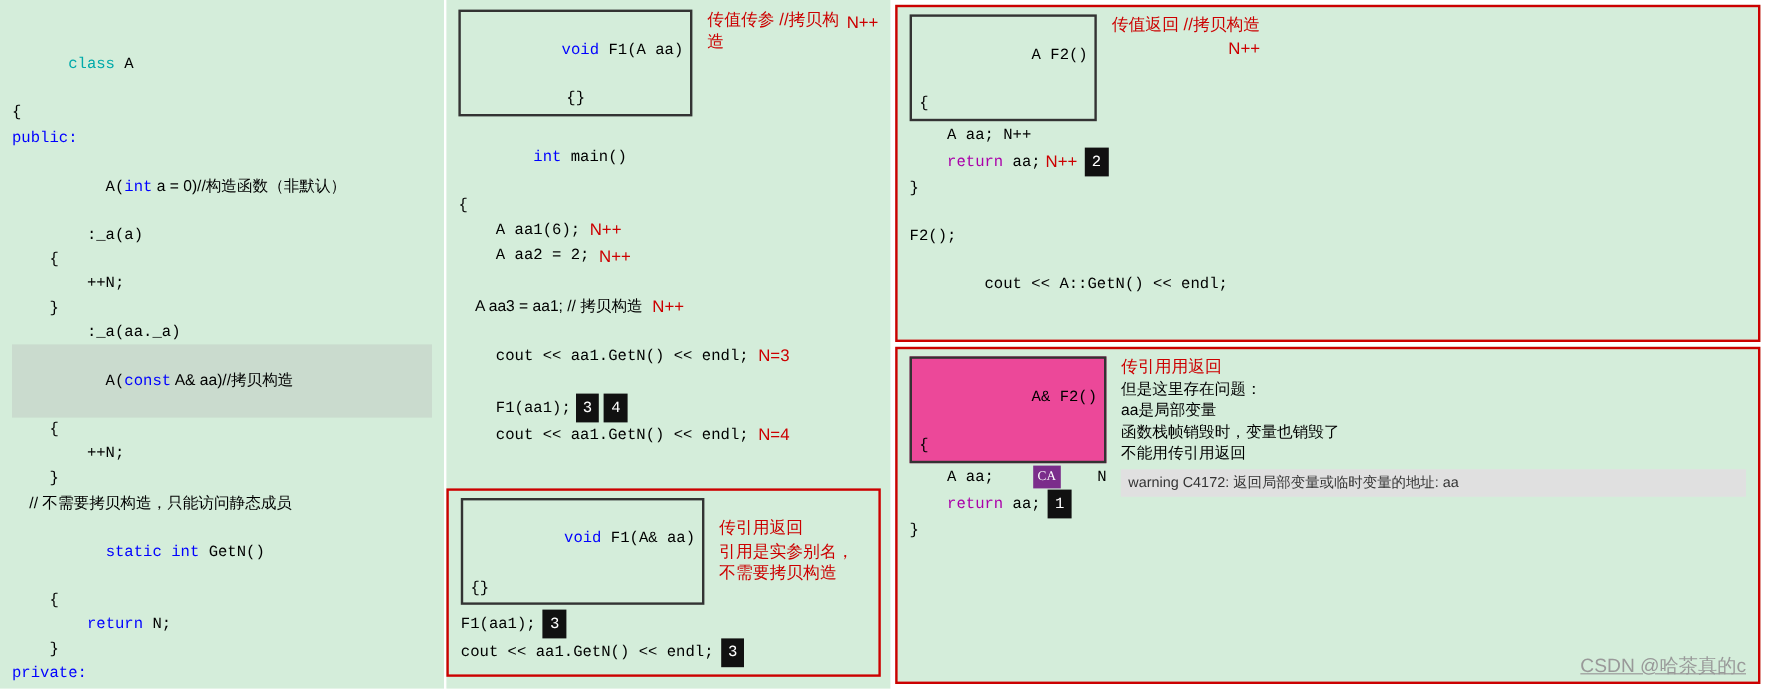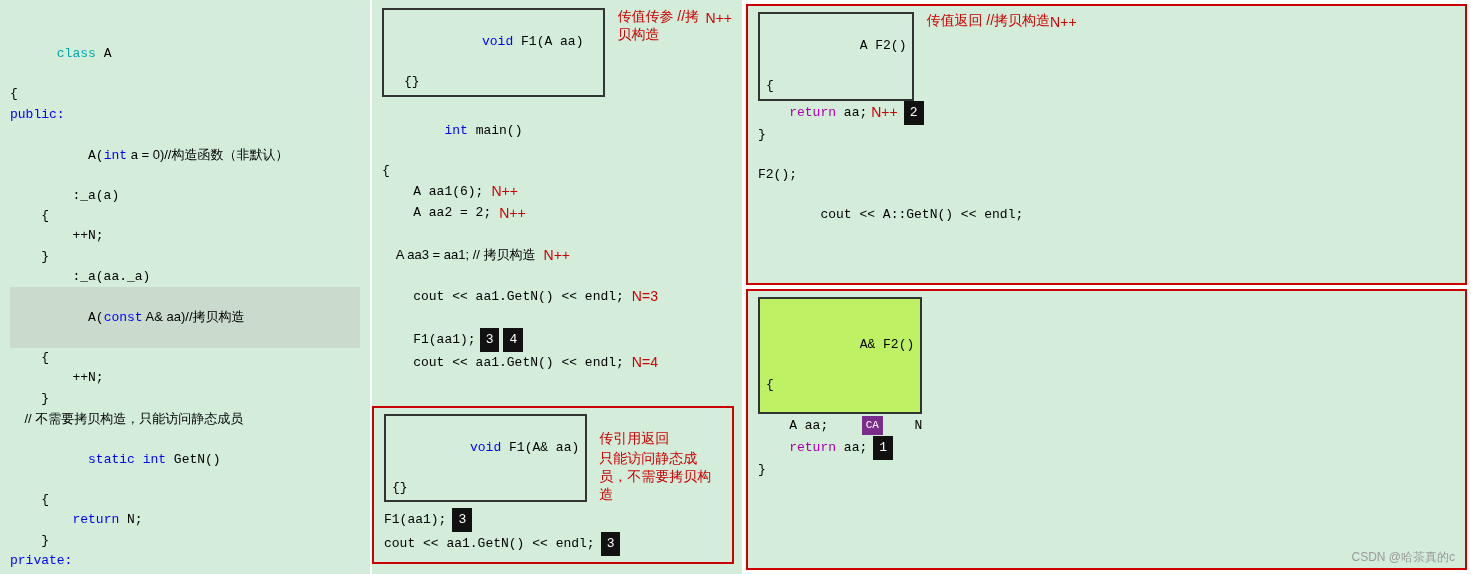--- a/index.html
+++ b/index.html
@@ -119,31 +119,33 @@
       color: #333;
       padding: 3px 6px;
       margin-top: 4px;
     }
 
     .csdn-watermark {
       position: absolute;
       bottom: 8px;
       right: 16px;
       color: #999;
-      font-size: 12px;
+      font-size: 16px;
       font-family: Arial, sans-serif;
+      text-decoration: underline;
     }
 
     .ca-badge {
       background: #7b2d8b;
       color: #fff;
       font-size: 11px;
       padding: 1px 4px;
       display: inline-block;
       margin-right: 2px;
+      font-family: Liberation Serif, serif;
     }
   </style>
 </head>
 <body>
 
 <div class="main-container">
 
   <div class="left-panel">
     <div class="code-line">
       <span class="kw-cyan">class</span><span class="text-black"> A</span>
@@ -174,21 +176,21 @@
     <div class="code-line"><span class="kw-blue">private:</span></div>
     <div class="code-line">
       
     </div>
 
   </div>
 
   <div class="middle-panel">
 
     <div style="display:flex; align-items:flex-start; margin-bottom:4px;">
-      <div style="border:2px solid #333; padding:2px 20px; background:#d4edda; margin-right:12px;">
+      <div style="border:2px solid #333; padding:2px 6px; background:#d4edda; margin-right:12px;text-align:center;">
         <div class="code-line">
           <span class="kw-blue">void</span><span class="text-black"> F1(A aa)</span>
         </div>
         <div class="code-line"><span class="text-black">{}</span></div>
       </div>
       <div style="display:flex; flex-direction:row;">
         <span class="annot-red cn-text">传值传参 //拷贝构造</span>
         <span class="annot-red" style="margin-top:2px;">N++</span>
       </div>
     </div>
@@ -232,72 +234,85 @@
   <div class="right-panels">
 
     <div class="right-top-panel">
       <div style="display:flex; align-items:flex-start;">
         <div style="border:2px solid #333; padding:2px 6px; background:#d4edda; margin-right:12px;">
           <div class="code-line">
             <span class="text-black">A F2()</span>
           </div>
           <div class="code-line"><span class="text-black">{</span></div>
         </div>
-        <div style="display:flex; flex-direction:row;">
+        <div style="display:flex; flex-direction:column;text-align:right;">
           <span class="annot-red cn-text">传值返回 //拷贝构造</span>
           <span class="annot-red" style="margin-top:2px;">N++</span>
         </div>
+      </div>
+      <div class="code-line" style="display:flex; align-items:center; margin-top:2px;">
+        <span class="text-black">    A aa; N++</span>
       </div>
       <div class="code-line" style="display:flex; align-items:center;">
         <span class="text-black">    </span><span class="kw-magenta">return</span><span class="text-black"> aa;</span>
         <span class="annot-red" style="margin-left:4px;">N++</span>
         <span class="black-badge" style="margin-left:6px;">2</span>
       </div>
       <div class="code-line"><span class="text-black">}</span></div>
       <div class="code-line">&nbsp;</div>
       <div class="code-line"><span class="text-black">F2();</span></div>
       <div class="code-line">
         <span class="text-black">cout &lt;&lt; A::GetN() &lt;&lt; endl;</span>
       </div>
     </div>
 
     <div class="right-bottom-panel" style="display:flex; gap:12px;">
       <div style="flex:0 0 auto;">
-        <div style="border:2px solid #333; padding:16px 6px; background:#bef264; margin-bottom:2px; display:inline-block;">
+        <div style="border:2px solid #333; padding:2px 6px; background:#ec4899; margin-bottom:2px; display:inline-block;">
           <div class="code-line">
             <span class="text-black">A&amp; F2()</span>
           </div>
           <div class="code-line"><span class="text-black">{</span></div>
         </div>
         <div class="code-line" style="display:flex; align-items:center;justify-content:space-between;">
           <span class="text-black">    A aa;</span>
           <span class="ca-badge" style="margin-left:6px;">CA</span>
           <span class="text-black" style="margin-left:2px;">N</span>
         </div>
         <div class="code-line" style="display:flex; align-items:center;">
           <span class="text-black">    </span><span class="kw-magenta">return</span><span class="text-black"> aa;</span>
           <span class="black-badge" style="margin-left:6px;">1</span>
         </div>
         <div class="code-line"><span class="text-black">}</span></div>
+      </div>
+      <div style="flex:1;">
+        <div class="annot-red cn-text">传引用用返回</div>
+        <div class="cn-text" style="color:#000; font-size:13px;">但是这里存在问题：</div>
+        <div class="cn-text" style="color:#000; font-size:13px;">aa是局部变量</div>
+        <div class="cn-text" style="color:#000; font-size:13px;">函数栈帧销毁时，变量也销毁了</div>
+        <div class="cn-text" style="color:#000; font-size:13px;">不能用传引用返回</div>
+        <div class="warning-box">
+          <span>warning C4172: 返回局部变量或临时变量的地址: aa</span>
+        </div>
       </div>
     </div>
 
   </div>
 
   <div class="bottom-middle-box">
     <div style="display:flex; align-items:flex-start; margin-bottom:4px;">
       <div style="border:2px solid #333; padding:2px 6px; background:#d4edda; margin-right:12px; display:inline-block;">
         <div class="code-line">
           <span class="kw-blue">void</span><span class="text-black"> F1(A&amp; aa)</span>
         </div>
         <div class="code-line"><span class="text-black">{}</span></div>
       </div>
       <div style="display:flex; flex-direction:column;margin-top:16px;">
         <span class="annot-red cn-text">传引用返回</span>
-        <span class="annot-red cn-text" style="margin-top:2px;">只能访问静态成员，不需要拷贝构造</span>
+        <span class="annot-red cn-text" style="margin-top:2px;">引用是实参别名，不需要拷贝构造</span>
       </div>
     </div>
     <div class="code-line" style="display:flex; align-items:center;">
       <span class="text-black">F1(aa1);</span>
       <span class="black-badge" style="margin-left:6px;">3</span>
     </div>
     <div class="code-line" style="display:flex; align-items:center;">
       <span class="text-black">cout &lt;&lt; aa1.GetN() &lt;&lt; endl;</span>
       <span class="black-badge" style="margin-left:6px;">3</span>
     </div>

